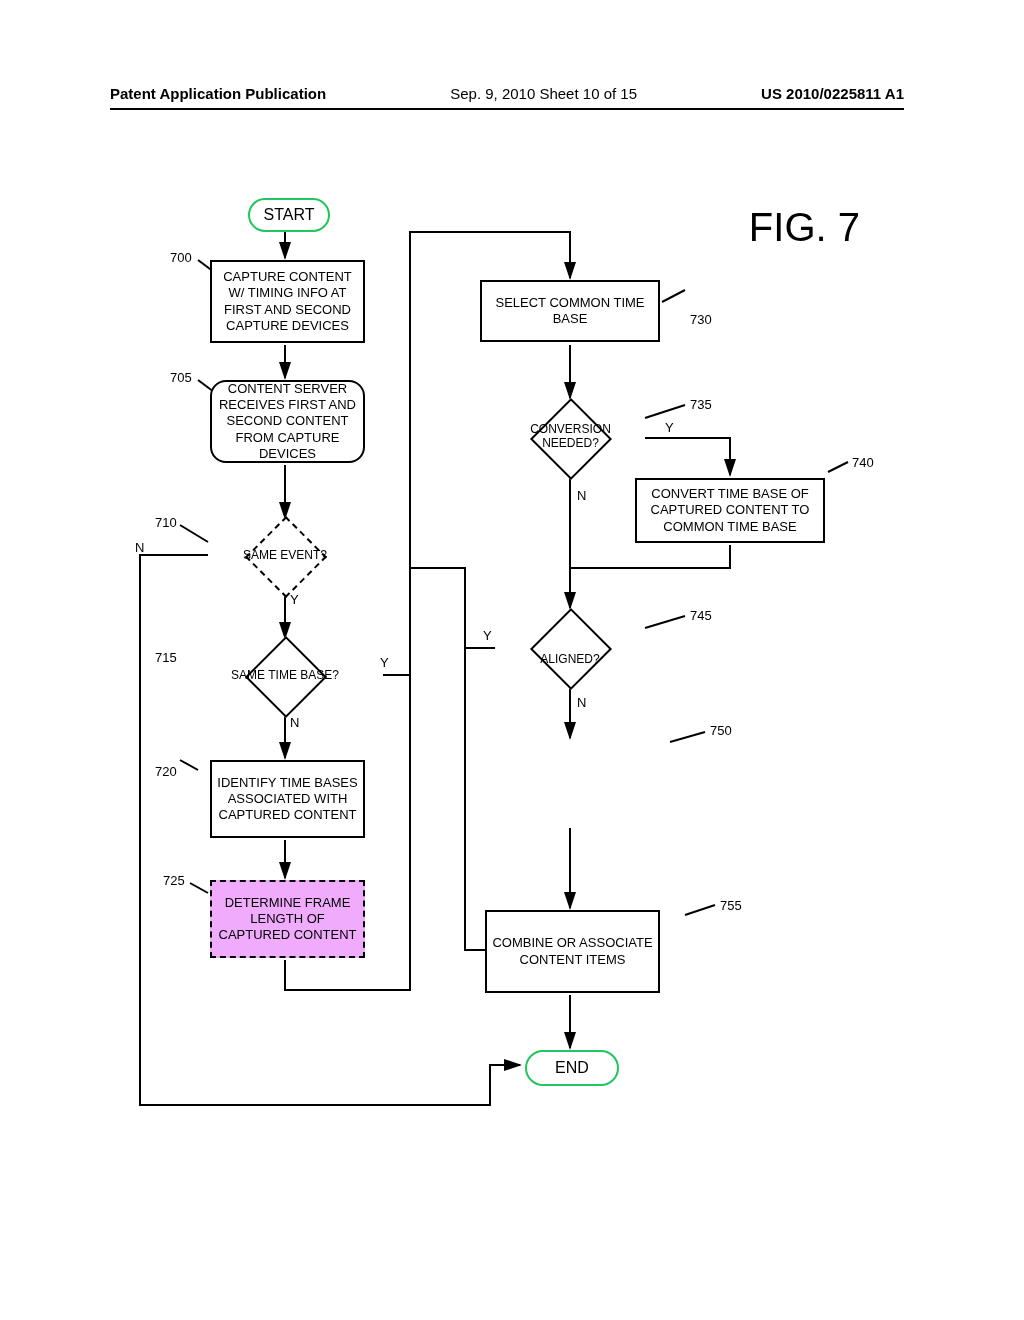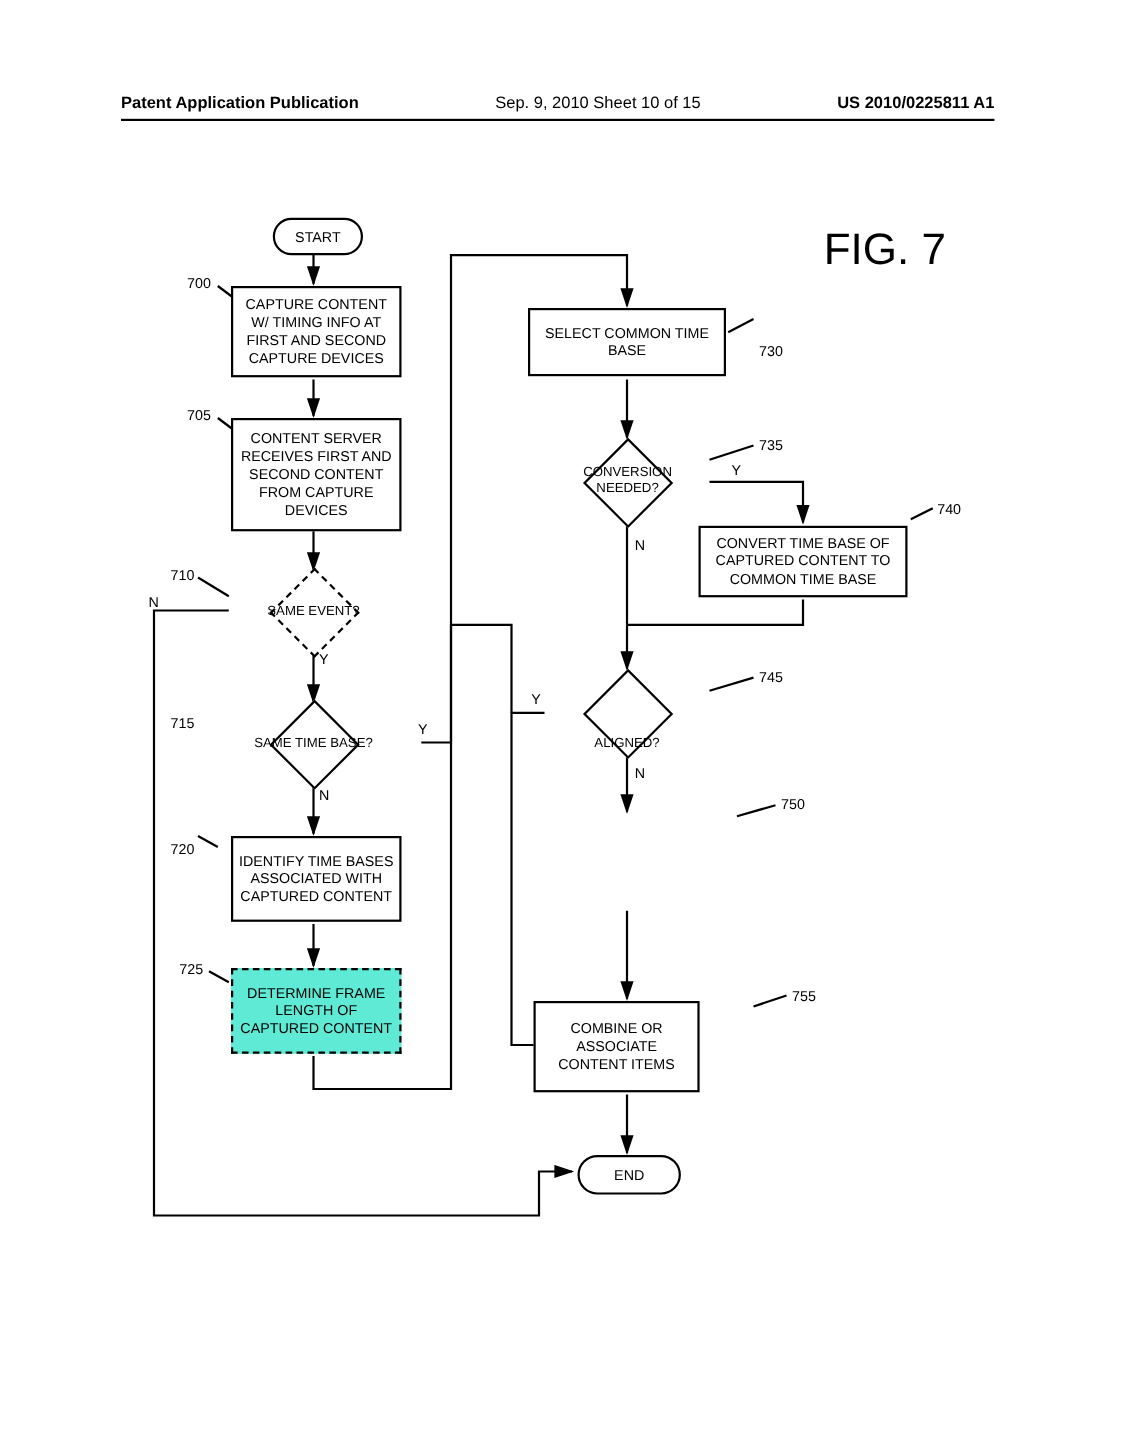--- a/index.html
+++ b/index.html
@@ -56,27 +56,27 @@
   align-items: center;
   justify-content: center;
   font-size: 13px;
   line-height: 1.25;
   background: white;
   padding: 4px;
   box-sizing: border-box;
 }
 .terminator {
   position: absolute;
-  border: 2px solid #000000;
+  border: 2px solid #22c55e;
   border-radius: 20px;
   text-align: center;
   display: flex;
   align-items: center;
   justify-content: center;
-  font-size: 13px;
+  font-size: 16px;
   background: white;
 }
 .diamond {
   position: absolute;
   transform: rotate(45deg);
   border: 2px solid black;
   background: white;
 }
 .diamond-dashed {
   position: absolute;
@@ -93,21 +93,21 @@
 }
 .dashed-box {
   position: absolute;
   border: 2px dashed black;
   text-align: center;
   display: flex;
   align-items: center;
   justify-content: center;
   font-size: 13px;
   line-height: 1.25;
-  background: #5eead4;
+  background: #f0abfc;
   padding: 4px;
   box-sizing: border-box;
 }
 .label {
   position: absolute;
   font-size: 13px;
 }
 svg { position: absolute; top:0; left:0; }
 </style>
 </head>
@@ -182,21 +182,21 @@
 
     <div class="terminator" style="left:158px; top:38px; width:78px; height:30px;">
         <span>START</span>
       </div>
 
     <div class="box" style="left:120px; top:100px; width:155px; height:83px;">
         <span>CAPTURE CONTENT W/ TIMING INFO AT FIRST AND SECOND CAPTURE DEVICES</span>
       </div>
     <div class="label" style="left:80px; top:90px;">700</div>
 
-    <div class="box" style="left:120px; top:220px; width:155px; height:103px;">
+    <div class="box" style="left:120px; top:220px; width:155px; height:83px;border-radius:16px;">
         <span>CONTENT SERVER RECEIVES FIRST AND SECOND CONTENT FROM CAPTURE DEVICES</span>
       </div>
     <div class="label" style="left:80px; top:210px;">705</div>
 
     <div class="diamond-dashed" style="left:167px; top:368px; width:54px; height:54px;"></div>
     <div class="diamond-text" style="left:145px; top:388px; width:100px;">SAME EVENT?</div>
     <div class="label" style="left:65px; top:355px;">710</div>
     <div class="label" style="left:45px; top:380px;">N</div>
     <div class="label" style="left:200px; top:432px;">Y</div>
 
@@ -226,28 +226,28 @@
     <div class="label" style="left:600px; top:237px;">735</div>
     <div class="label" style="left:575px; top:260px;">Y</div>
     <div class="label" style="left:487px; top:328px;">N</div>
 
     <div class="box" style="left:545px; top:318px; width:190px; height:65px;">
         <span>CONVERT TIME BASE OF CAPTURED CONTENT TO COMMON TIME BASE</span>
       </div>
     <div class="label" style="left:762px; top:295px;">740</div>
 
     <div class="diamond" style="left:452px; top:460px; width:54px; height:54px;"></div>
-    <div class="diamond-text" style="left:440px; top:508px; width:80px;">ALIGNED?</div>
+    <div class="diamond-text" style="left:440px; top:492px; width:80px;">ALIGNED?</div>
     <div class="label" style="left:600px; top:448px;">745</div>
     <div class="label" style="left:393px; top:468px;">Y</div>
     <div class="label" style="left:487px; top:535px;">N</div>
 
     <div class="label" style="left:620px; top:563px;">750</div>
 
-    <div class="box" style="left:395px; top:750px; width:151px; height:83px;">
+    <div class="box" style="left:395px; top:750px; width:175px; height:83px;">
         <span>COMBINE OR ASSOCIATE CONTENT ITEMS</span>
       </div>
     <div class="label" style="left:630px; top:738px;">755</div>
 
     <div class="terminator" style="left:435px; top:890px; width:90px; height:32px;">
         <span>END</span>
       </div>
   </div>
 </div>
 

